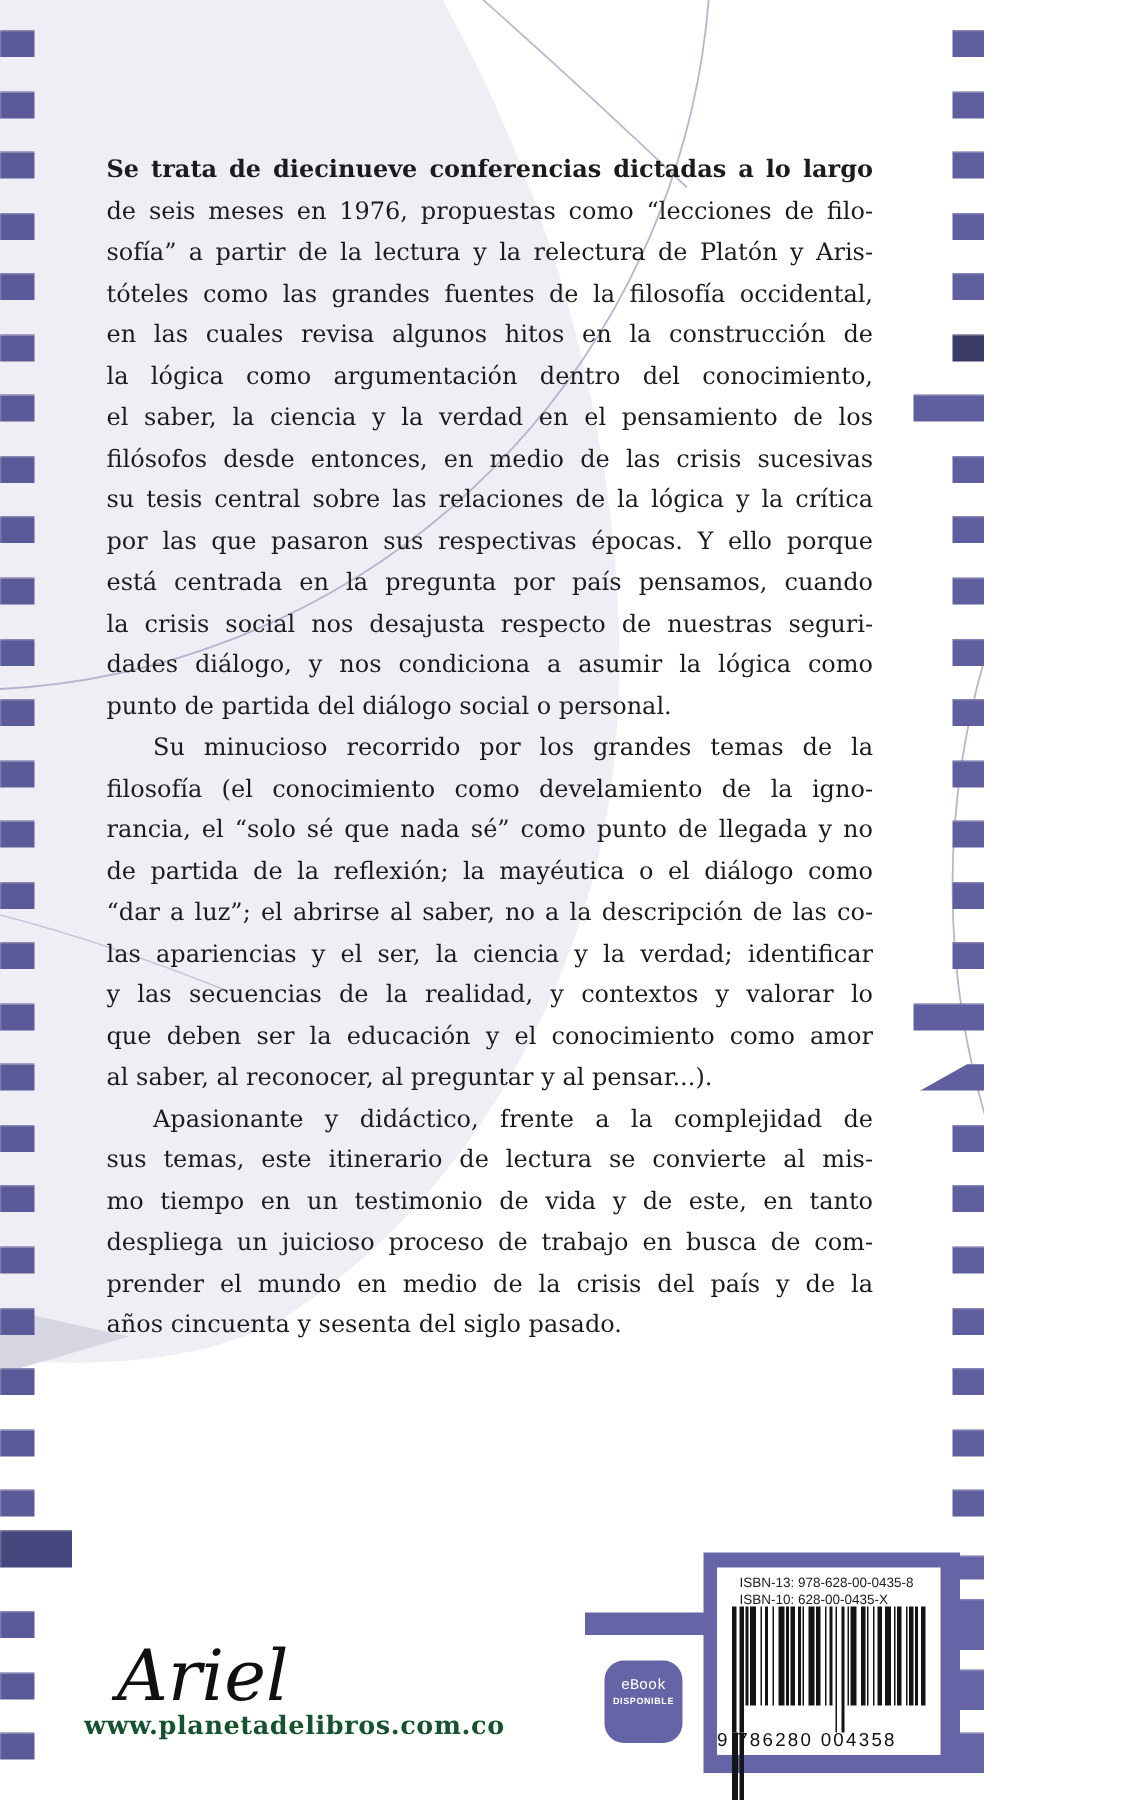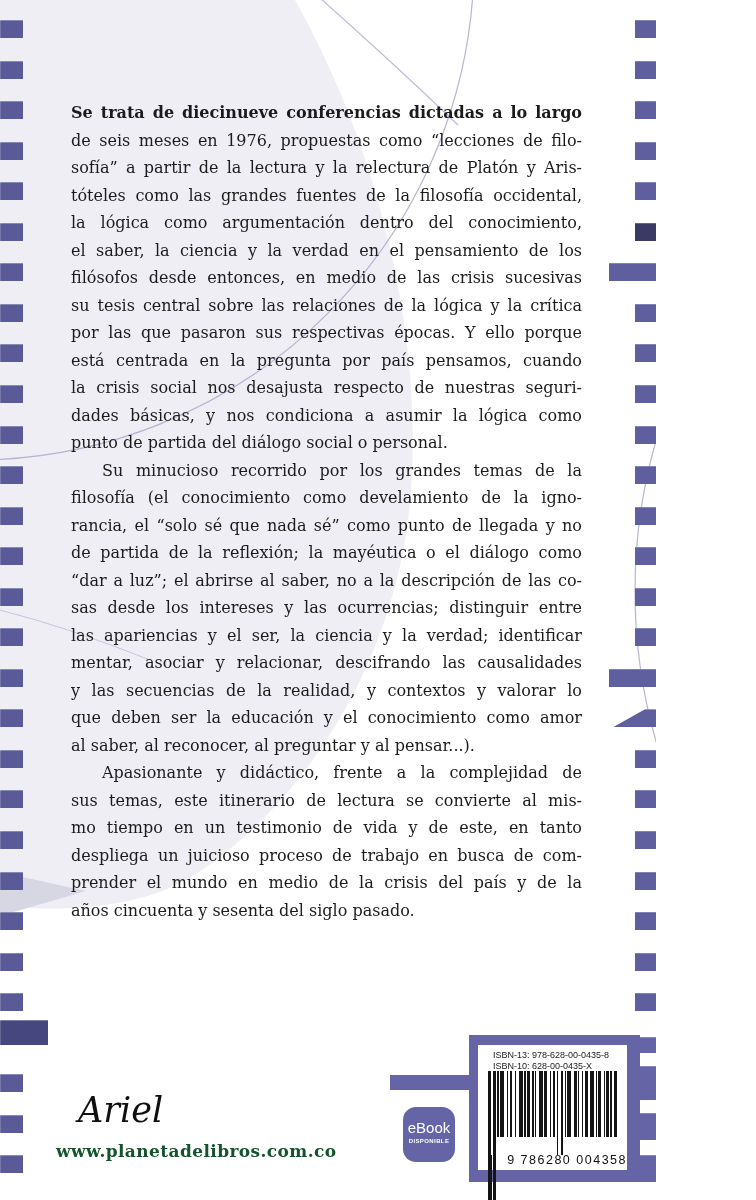--- a/index.html
+++ b/index.html
@@ -15,40 +15,40 @@
 
   
   .synopsis{position:absolute;left:71px;top:99px;width:511px;z-index:3;color:#1b1b1b;
             font-size:16px;line-height:27.5px;}
   .bline{height:27.5px;overflow:hidden;text-align:justify;text-align-last:justify;}
   .bline.last{text-align-last:left;}
   .bline.bold{font-weight:bold;}
   .bline.indent{text-indent:31px;}
 
   
-  .ariel{position:absolute;left:78px;top:1090px;font-style:italic;font-size:35px;color:#101010;z-index:3;}
+  .ariel{position:absolute;left:78px;top:1090px;font-style:italic;font-size:47px;color:#101010;z-index:3;}
   .website{position:absolute;left:56px;top:1141px;font-size:17px;font-weight:bold;
            letter-spacing:.4px;z-index:3;}
 
   
   .bc-frame{position:absolute;left:469px;top:1035px;width:171px;height:147px;z-index:3;}
   .bc-tab{position:absolute;left:390px;top:1075px;width:82px;height:15px;z-index:3;}
   .bc-box{position:absolute;left:9px;top:10px;width:149px;height:125px;background:#ffffff;}
   .isbn-lines{padding:5px 0 0 15px;font-family:"Liberation Sans", sans-serif;font-size:9px;
               line-height:10.5px;color:#1a1a1a;}
   .bars{position:absolute;left:10px;top:26px;width:132px;height:84px;}
   .bars span{display:inline-block;background:#141414;height:66px;vertical-align:top;}
   .bars span.tall{height:84px;}
-  .bc-digits{position:absolute;left:0;bottom:3px;width:100%;text-align:right;
+  .bc-digits{position:absolute;left:0;bottom:3px;width:100%;text-align:left;
              font-family:"Liberation Sans", sans-serif;font-size:12.5px;letter-spacing:1.5px;color:#111;}
 
   
   .badge{position:absolute;left:403px;top:1107px;width:52px;height:55px;border-radius:13px;
          z-index:3;color:#ffffff;font-family:"Liberation Sans", sans-serif;text-align:center;}
-  .badge .t1{font-size:15px;margin-top:12px;}
+  .badge .t1{font-size:10px;margin-top:12px;font-family:Liberation Mono, monospace;}
   .badge .t2{font-size:6px;font-weight:bold;letter-spacing:.4px;margin-top:2px;}
 </style>
 </head>
 <body>
 
 <div class="page">
 
   <svg class="bg-svg" width="756" height="1200" viewBox="0 0 756 1200">
     <path d="M 295,0 C 385,160 428,360 408,520 C 390,665 305,805 190,878 C 148,903 80,914 0,906 L 0,0 Z" fill="#efeef5"></path>
     <path d="M 0,872 L 86,891 L 0,916 Z" fill="#d7d6e3"></path>
@@ -147,37 +147,36 @@
       <div class="lbar" style="top: 1114.85px; width: 23px; height: 18px; background: rgb(90, 90, 152);"></div>
       <div class="lbar" style="top: 1155.4px; width: 23px; height: 18px; background: rgb(90, 90, 152);"></div>
       <div class="lbar" style="top: 1020px; width: 48px; height: 25px; background: rgb(71, 71, 128);"></div>
     </div>
 
   <div class="synopsis" id="synopsis">
       <div class="bline bold">Se trata de diecinueve conferencias dictadas a lo largo</div>
       <div class="bline">de seis meses en 1976, propuestas como “lecciones de filo-</div>
       <div class="bline">sofía” a partir de la lectura y la relectura de Platón y Aris-</div>
       <div class="bline">tóteles como las grandes fuentes de la filosofía occidental,</div>
+      <div class="bline">en las cuales revisa algunos hitos en la construcción de</div>
       <div class="bline">la lógica como argumentación dentro del conocimiento,</div>
       <div class="bline">el saber, la ciencia y la verdad en el pensamiento de los</div>
       <div class="bline">filósofos desde entonces, en medio de las crisis sucesivas</div>
       <div class="bline">su tesis central sobre las relaciones de la lógica y la crítica</div>
       <div class="bline">por las que pasaron sus respectivas épocas. Y ello porque</div>
       <div class="bline">está centrada en la pregunta por país pensamos, cuando</div>
       <div class="bline">la crisis social nos desajusta respecto de nuestras seguri-</div>
-      <div class="bline">dades básicas, y nos condiciona a asumir la lógica como</div>
+      <div class="bline">dades diálogo, y nos condiciona a asumir la lógica como</div>
       <div class="bline last">punto de partida del diálogo social o personal.</div>
       <div class="bline indent">Su minucioso recorrido por los grandes temas de la</div>
       <div class="bline">filosofía (el conocimiento como develamiento de la igno-</div>
       <div class="bline">rancia, el “solo sé que nada sé” como punto de llegada y no</div>
       <div class="bline">de partida de la reflexión; la mayéutica o el diálogo como</div>
       <div class="bline">“dar a luz”; el abrirse al saber, no a la descripción de las co-</div>
-      <div class="bline">sas desde los intereses y las ocurrencias; distinguir entre</div>
       <div class="bline">las apariencias y el ser, la ciencia y la verdad; identificar</div>
-      <div class="bline">mentar, asociar y relacionar, descifrando las causalidades</div>
       <div class="bline">y las secuencias de la realidad, y contextos y valorar lo</div>
       <div class="bline">que deben ser la educación y el conocimiento como amor</div>
       <div class="bline last">al saber, al reconocer, al preguntar y al pensar...).</div>
       <div class="bline indent">Apasionante y didáctico, frente a la complejidad de</div>
       <div class="bline">sus temas, este itinerario de lectura se convierte al mis-</div>
       <div class="bline">mo tiempo en un testimonio de vida y de este, en tanto</div>
       <div class="bline">despliega un juicioso proceso de trabajo en busca de com-</div>
       <div class="bline">prender el mundo en medio de la crisis del país y de la</div>
       <div class="bline last">años cincuenta y sesenta del siglo pasado.</div>
     </div>

